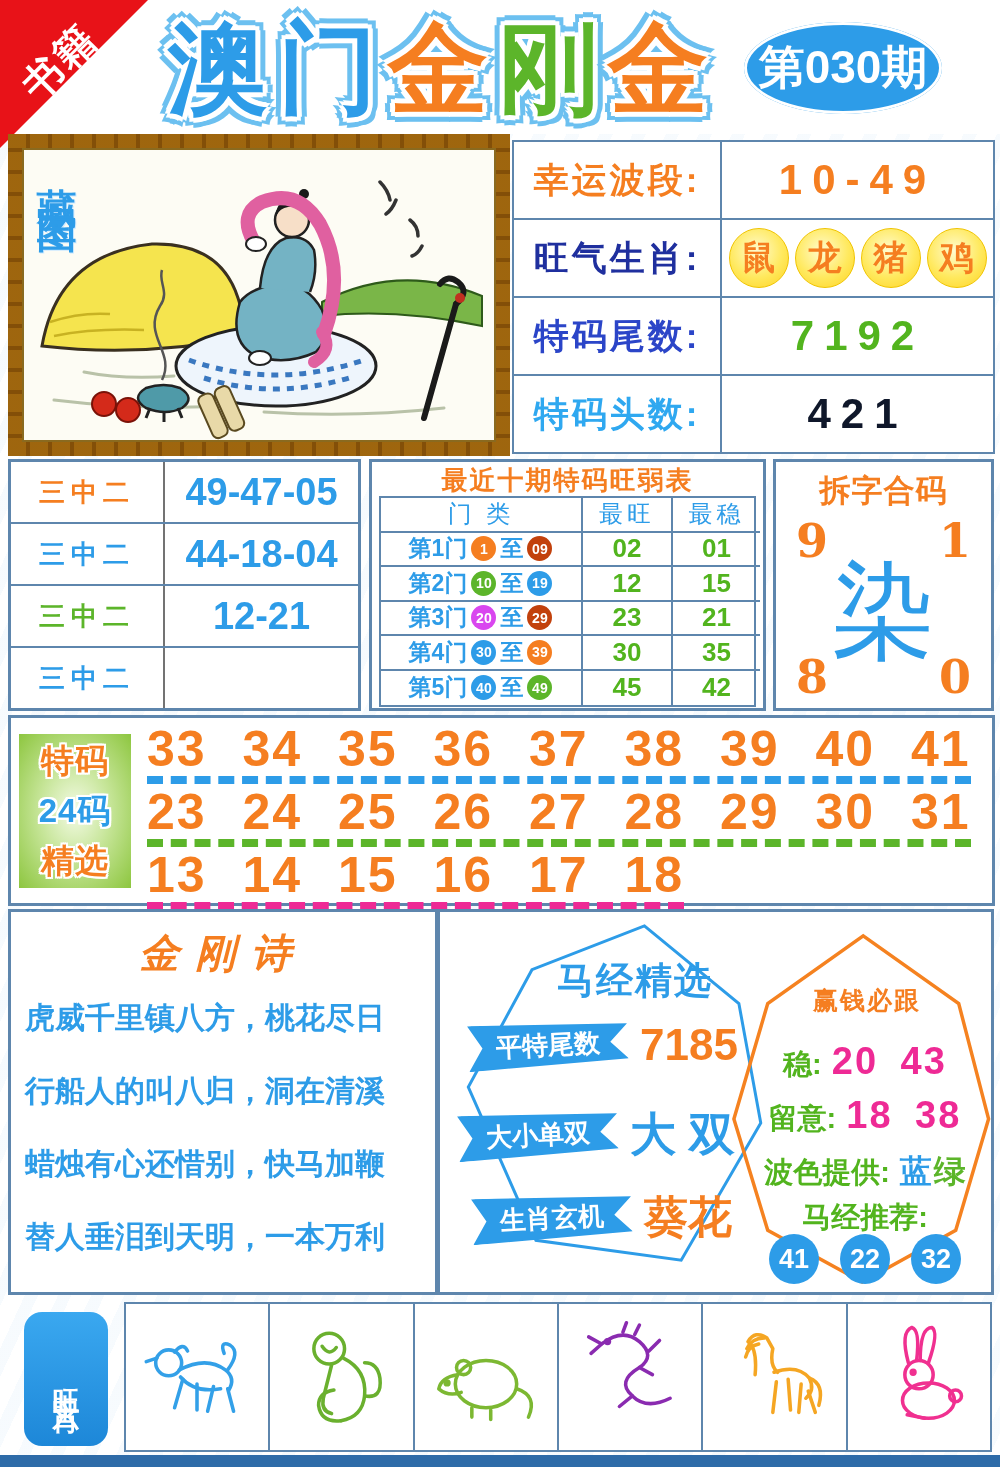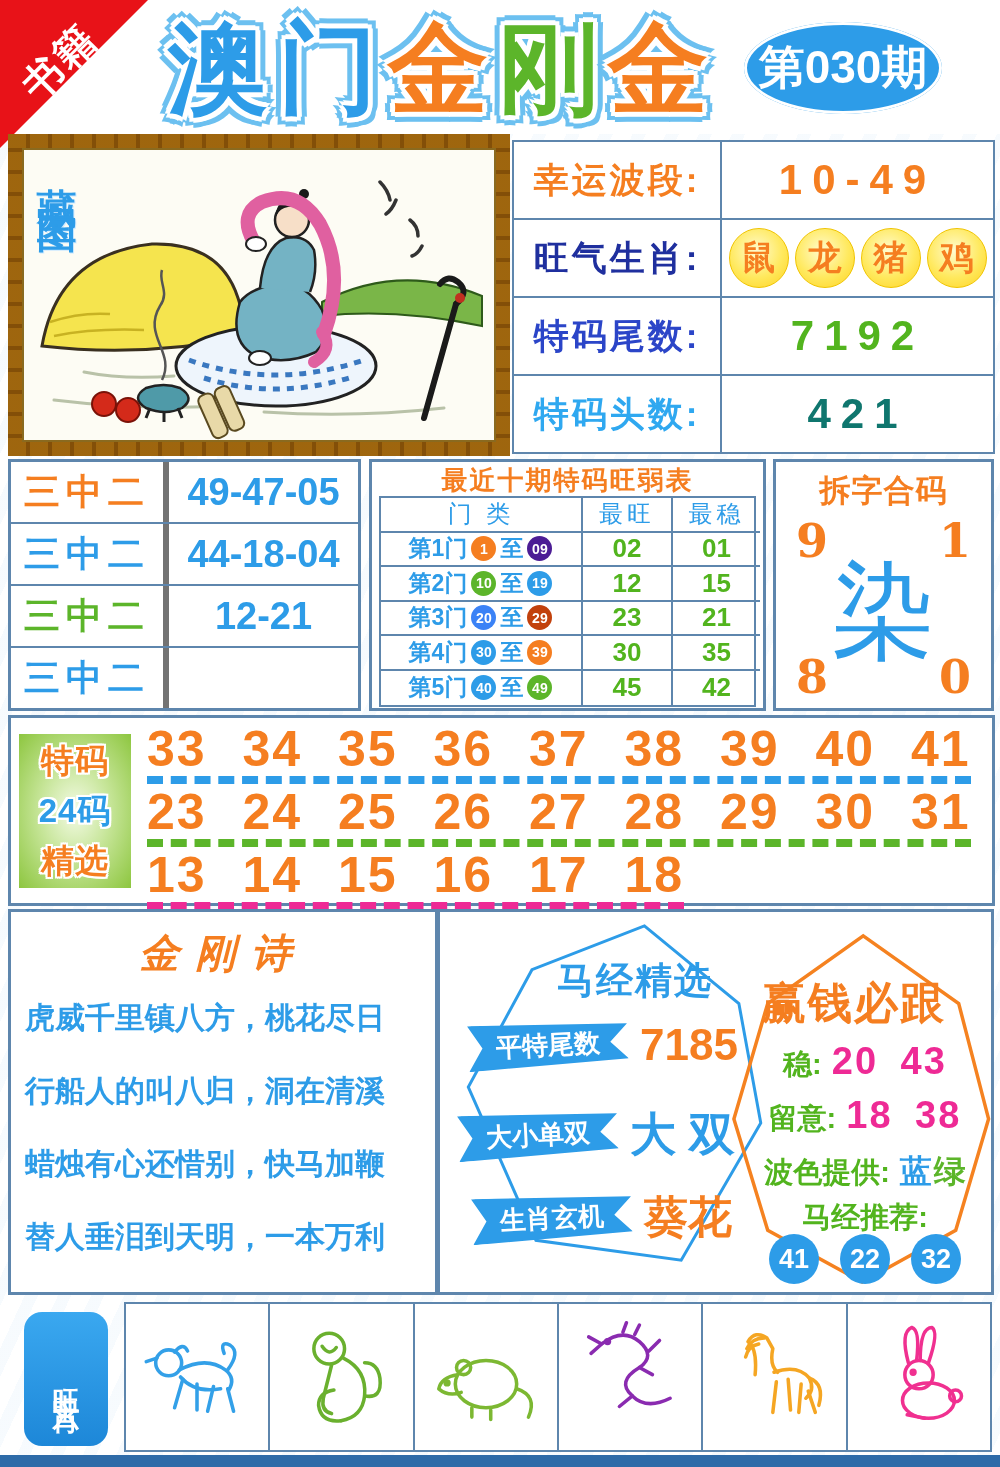--- a/index.html
+++ b/index.html
@@ -51,22 +51,22 @@
     font-size:42px;font-weight:bold;letter-spacing:10px;}
   .zcircle{width:58px;height:58px;border-radius:50%;margin:0 3px;
     background:radial-gradient(circle at 45% 38%,#fffbd0 0%,#ffe95e 55%,#ffd21e 100%);
     border:1px solid #f0c400;display:flex;align-items:center;justify-content:center;
     font-size:34px;font-weight:bold;color:#f57e20;letter-spacing:0;}
 
   
   #sanzhong-panel{left:8px;top:459px;width:353px;height:252px;display:flex;flex-direction:column;border-width:3px;}
   .sz-row{flex:1;display:flex;border-bottom:2px solid #5e86ad;}
   .sz-row:last-child{border-bottom:none;}
-  .sz-label{width:152px;border-right:6px solid #737373;display:flex;align-items:center;justify-content:center;
-    font-size:36px;font-weight:bold;letter-spacing:6px;}
+  .sz-label{width:152px;border-right:2px solid #737373;display:flex;align-items:center;justify-content:center;
+    font-size:26px;font-weight:bold;letter-spacing:6px;}
   .sz-value{flex:1;display:flex;align-items:center;justify-content:center;
     color:#2d9ce8;font-size:38px;font-weight:bold;}
 
   
   #trend-panel{left:369px;top:459px;width:397px;height:252px;border-width:3px;padding:2px 7px;}
   #trend-title{text-align:center;color:#f57e20;font-size:26px;font-weight:bold;letter-spacing:2px;line-height:32px;}
   #trend-table{display:grid;grid-template-columns:202px 90px 87px;grid-auto-rows:34.5px;
     border:2px solid #5e86ad;}
   .tt-cell{border-right:2px solid #5e86ad;border-bottom:2px solid #5e86ad;
     display:flex;align-items:center;justify-content:center;box-sizing:border-box;}
@@ -108,22 +108,22 @@
   
   #shapes-panel{left:437px;top:909px;width:557px;height:386px;border-width:3px;}
   #shapes-svg{position:absolute;left:0;top:0;width:100%;height:100%;}
   #majing-title{position:absolute;left:80px;top:44px;width:230px;text-align:center;
     color:#2d9ce8;font-size:37px;font-weight:bold;letter-spacing:2px;}
   .mj-row{position:absolute;display:flex;align-items:center;gap:12px;}
   .mj-banner{width:160px;height:46px;background:#2d9ce8;color:#fff;font-size:26px;font-weight:bold;
     display:flex;align-items:center;justify-content:center;transform:rotate(-3deg);
     clip-path:polygon(0 0,100% 12%,89% 50%,100% 88%,0 100%,9% 50%);}
   .mj-value{font-weight:bold;}
-  #yq-title{position:absolute;left:322px;top:62px;width:210px;text-align:left;
-    color:#f57e20;font-size:44px;font-weight:bold;letter-spacing:2px;}
+  #yq-title{position:absolute;left:322px;top:72px;width:210px;text-align:center;
+    color:#f57e20;font-size:25px;font-weight:bold;letter-spacing:2px;}
   .yq-row{position:absolute;display:flex;align-items:baseline;justify-content:center;gap:10px;}
   .yq-label{color:#52b41e;font-size:29px;font-weight:bold;}
   .yq-nums{color:#ee2a95;font-size:38px;font-weight:bold;letter-spacing:2px;word-spacing:10px;}
   .yq-bose{font-size:32px;font-weight:bold;}
   #yq-balls{position:absolute;left:300px;top:322px;width:250px;display:flex;justify-content:center;gap:21px;}
   .ball{width:50px;height:50px;border-radius:50%;background:#2d9ce8;color:#fff;
     display:flex;align-items:center;justify-content:center;font-size:27px;font-weight:bold;}
 
   
   #zodiac-tag{position:absolute;left:24px;top:1312px;width:84px;height:134px;border-radius:18px;
@@ -214,21 +214,21 @@
       <span class="zcircle">猪</span>
       <span class="zcircle">鸡</span>
     </div>
   </div>
   <div class="info-row">
     <div class="info-label" style="color: rgb(43, 69, 200);">特码尾数:</div>
     <div class="info-value" style="color: rgb(82, 180, 30);">7192</div>
   </div>
   <div class="info-row">
     <div class="info-label" style="color: rgb(47, 168, 240);">特码头数:</div>
-    <div class="info-value" style="color: #0f766e;">421</div>
+    <div class="info-value" style="color: #0f172a;">421</div>
   </div>
 </div>
 
 <div id="sanzhong-panel" class="panel">
   <div class="sz-row">
     <div class="sz-label" style="color: rgb(245, 126, 32);">三中二</div>
     <div class="sz-value">49-47-05</div>
   </div>
   <div class="sz-row">
     <div class="sz-label" style="color: rgb(45, 156, 232);">三中二</div>
@@ -247,37 +247,37 @@
   <div id="trend-title">最近十期特码旺弱表</div>
   <div id="trend-table">
     <div class="tt-cell tt-head">门  类</div>
     <div class="tt-cell tt-head">最旺</div>
     <div class="tt-cell tt-head last-col">最稳</div>
 
     <div class="tt-cell tt-seg">
       <span>第1门</span>
       <span class="ncircle" style="background-color: rgb(245, 126, 32);">1</span>
       <span>至</span>
-      <span class="ncircle" style="background-color: #4c1d95;">09</span>
+      <span class="ncircle" style="background-color: #c2410c;">09</span>
     </div>
     <div class="tt-cell tt-val">02</div>
     <div class="tt-cell tt-val last-col">01</div>
 
     <div class="tt-cell tt-seg">
       <span>第2门</span>
       <span class="ncircle" style="background-color: rgb(92, 181, 42);">10</span>
       <span>至</span>
       <span class="ncircle" style="background-color: rgb(45, 156, 232);">19</span>
     </div>
     <div class="tt-cell tt-val">12</div>
     <div class="tt-cell tt-val last-col">15</div>
 
     <div class="tt-cell tt-seg">
       <span>第3门</span>
-      <span class="ncircle" style="background-color: #3b82f6;">20</span>
+      <span class="ncircle" style="background-color: #d946ef;">20</span>
       <span>至</span>
       <span class="ncircle" style="background-color: #c2410c;">29</span>
     </div>
     <div class="tt-cell tt-val">23</div>
     <div class="tt-cell tt-val last-col">21</div>
 
     <div class="tt-cell tt-seg">
       <span>第4门</span>
       <span class="ncircle" style="background-color: rgb(45, 156, 232);">30</span>
       <span>至</span>

